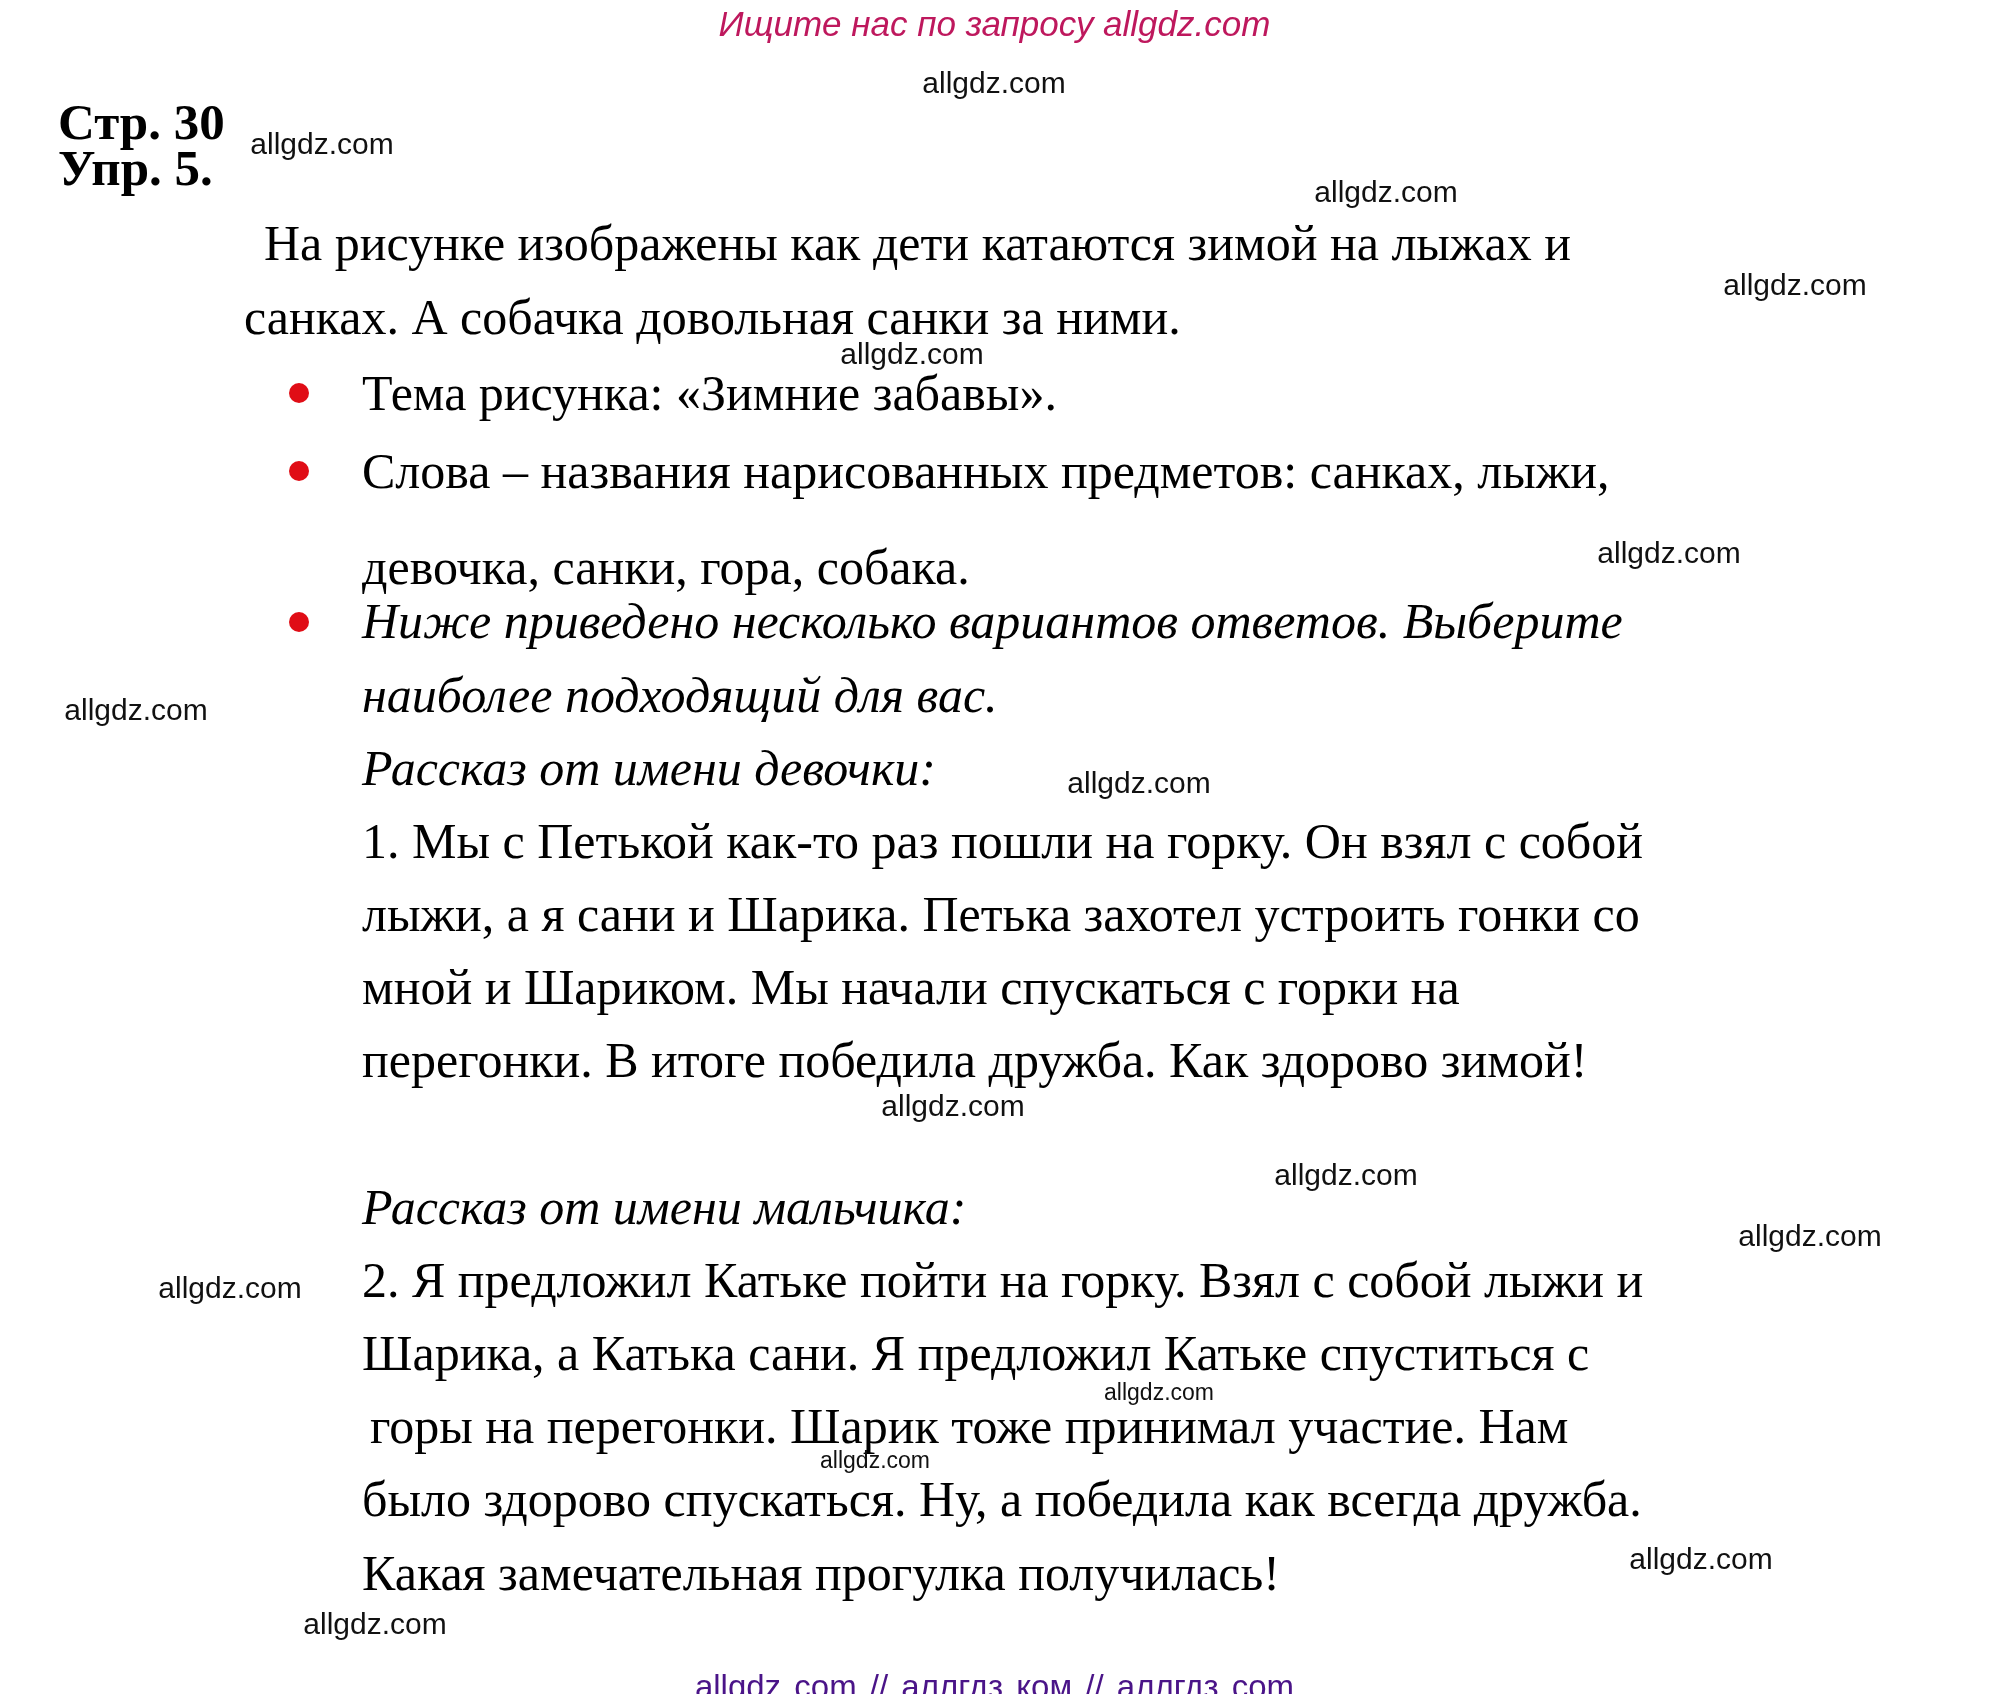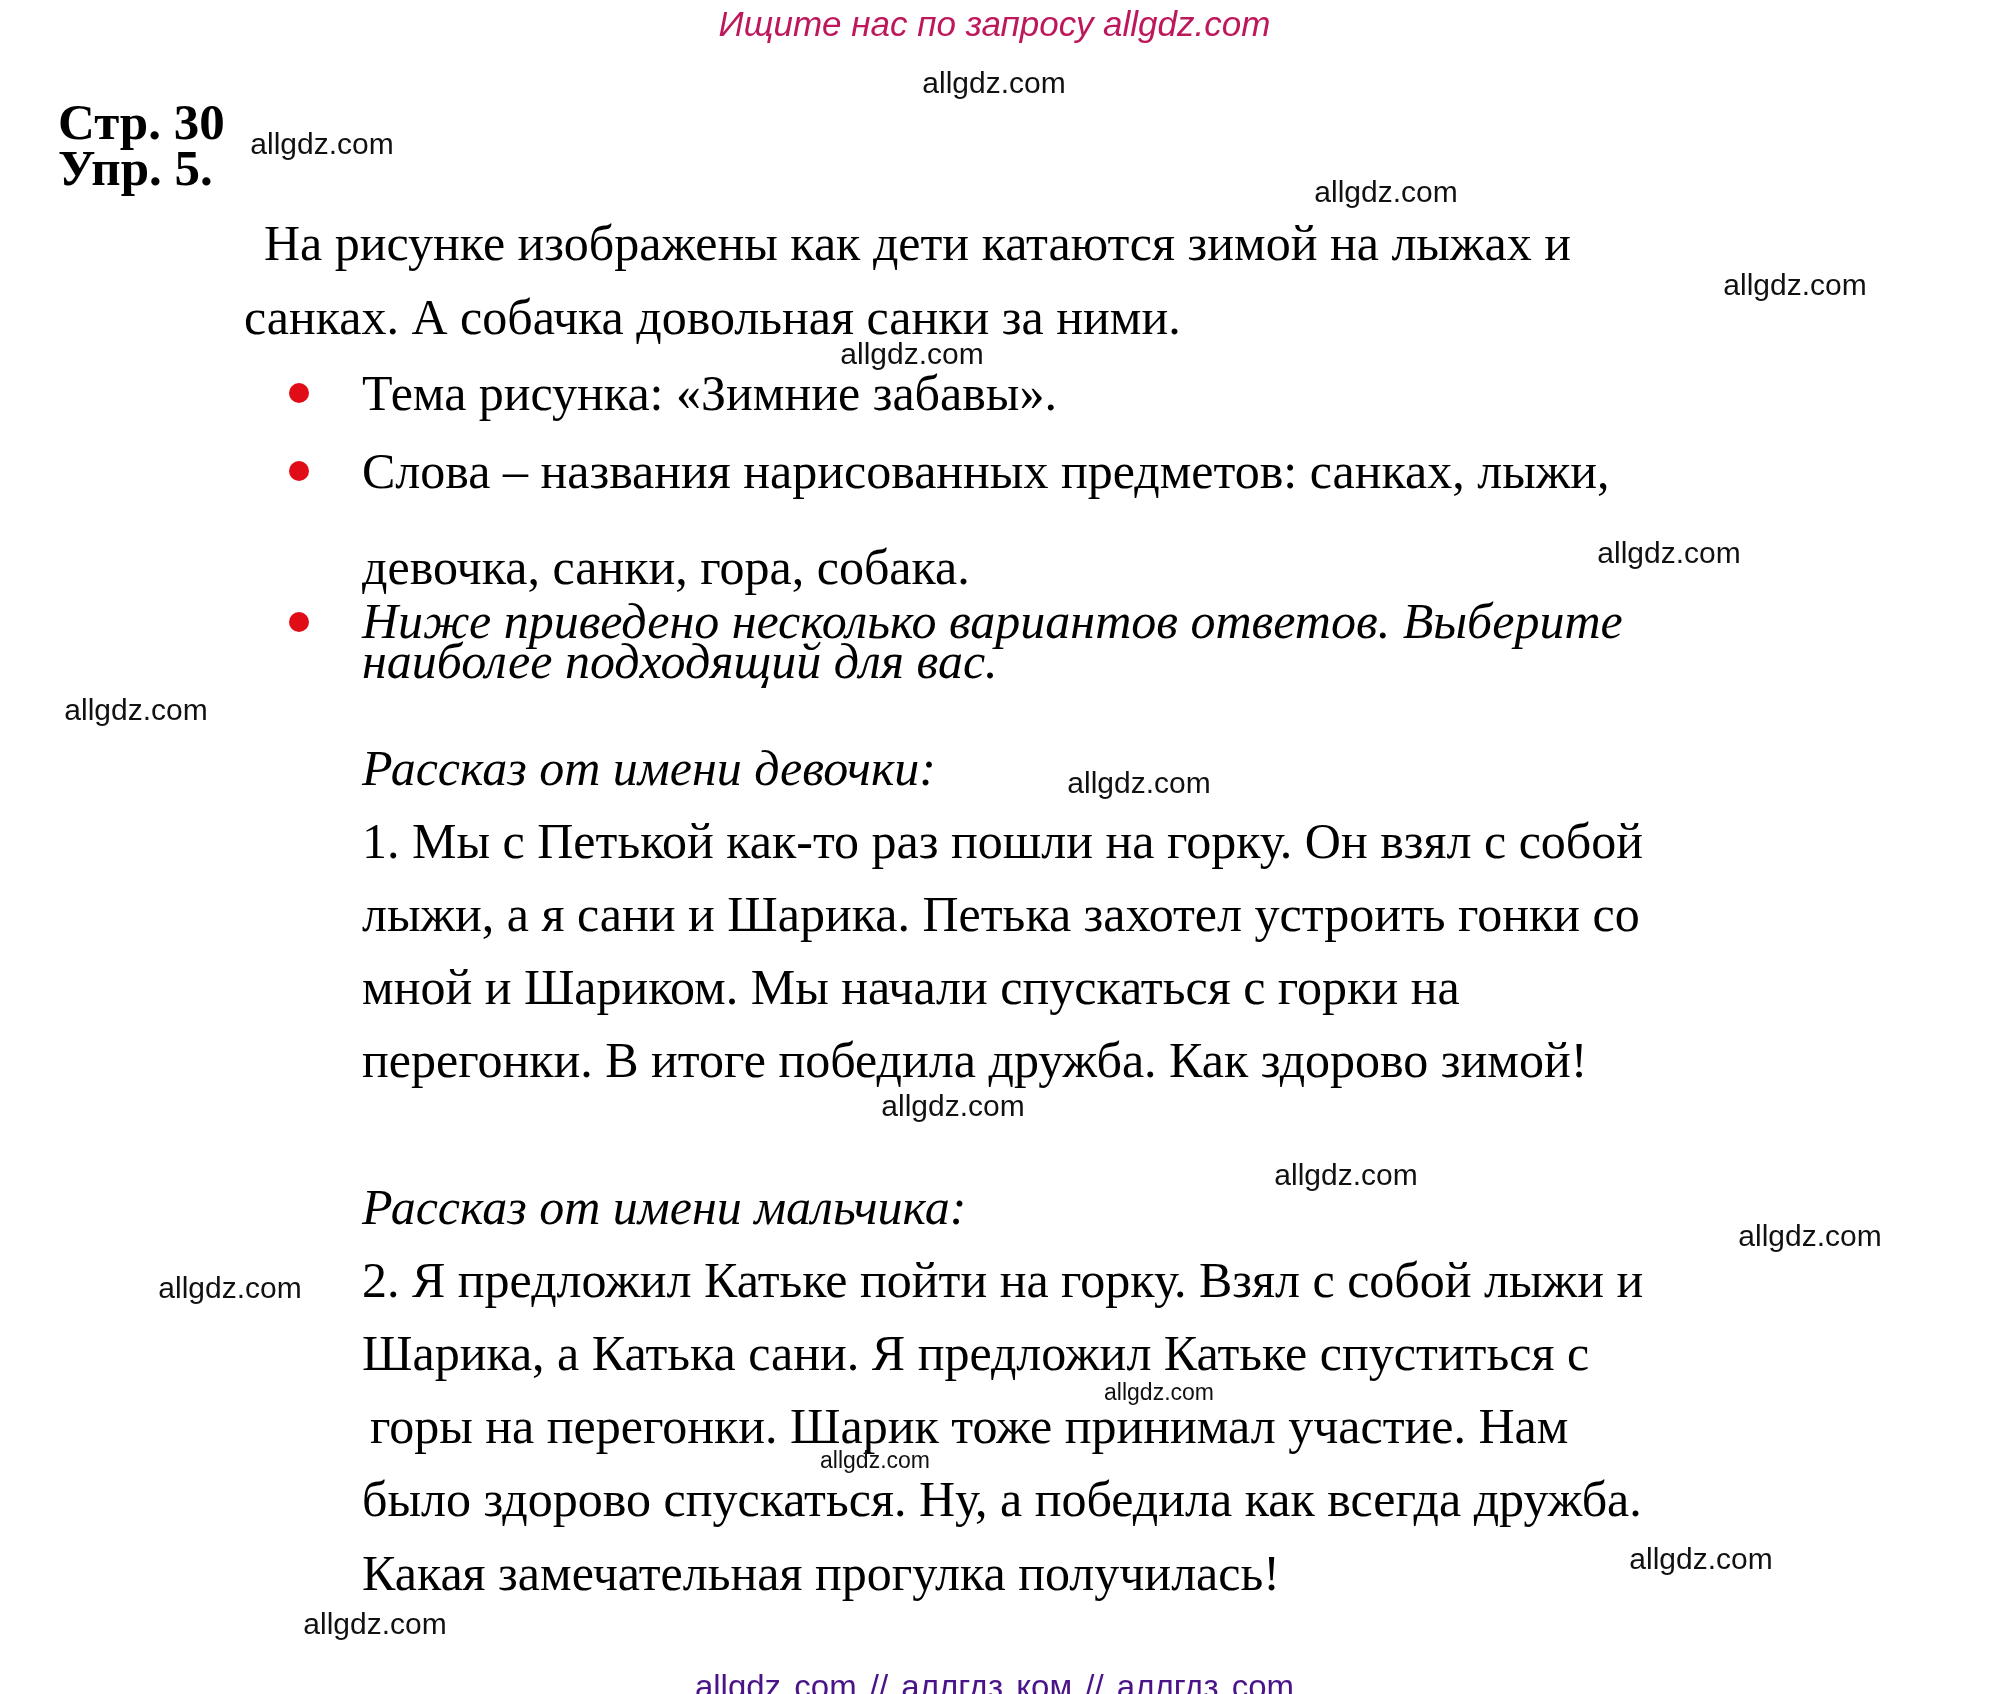--- a/index.html
+++ b/index.html
@@ -27,21 +27,21 @@
 
 <div class="abs bullet" style="left:289px; top:383px;"></div>
 <div class="abs serif" style="left:362px; top:368px;">Тема рисунка: «Зимние забавы».</div>
 
 <div class="abs bullet" style="left:289px; top:461px;"></div>
 <div class="abs serif" style="left:362px; top:446px;">Слова – названия нарисованных предметов: санках, лыжи,</div>
 <div class="abs serif" style="left:362px; top:520px;margin-top:22px;">девочка, санки, гора, собака.</div>
 
 <div class="abs bullet" style="left:289px; top:612px;"></div>
 <div class="abs serif italic" style="left:362px; top:596px;">Ниже приведено несколько вариантов ответов. Выберите</div>
-<div class="abs serif italic" style="left:362px; top:636px;">наиболее подходящий для вас.</div>
+<div class="abs serif italic" style="left:362px; top:670px;">наиболее подходящий для вас.</div>
 
 <div class="abs serif italic" style="left:362px; top:743px;">Рассказ от имени девочки:</div>
 <div class="abs serif" style="left:362px; top:816px;">1. Мы с Петькой как-то раз пошли на горку. Он взял с собой</div>
 <div class="abs serif" style="left:362px; top:889px;">лыжи, а я сани и Шарика. Петька захотел устроить гонки со</div>
 <div class="abs serif" style="left:362px; top:962px;">мной и Шариком. Мы начали спускаться с горки на</div>
 <div class="abs serif" style="left:362px; top:1035px;">перегонки. В итоге победила дружба. Как здорово зимой!</div>
 
 <div class="abs serif italic" style="left:362px; top:1182px;">Рассказ от имени мальчика:</div>
 <div class="abs serif" style="left:362px; top:1255px;">2. Я предложил Катьке пойти на горку. Взял с собой лыжи и</div>
 <div class="abs serif" style="left:362px; top:1328px;">Шарика, а Катька сани. Я предложил Катьке спуститься с</div>

